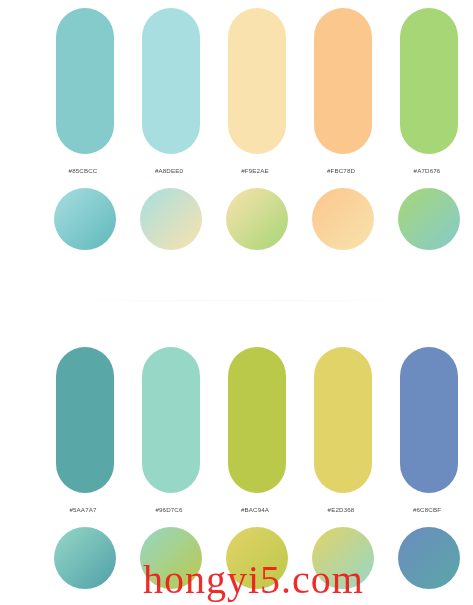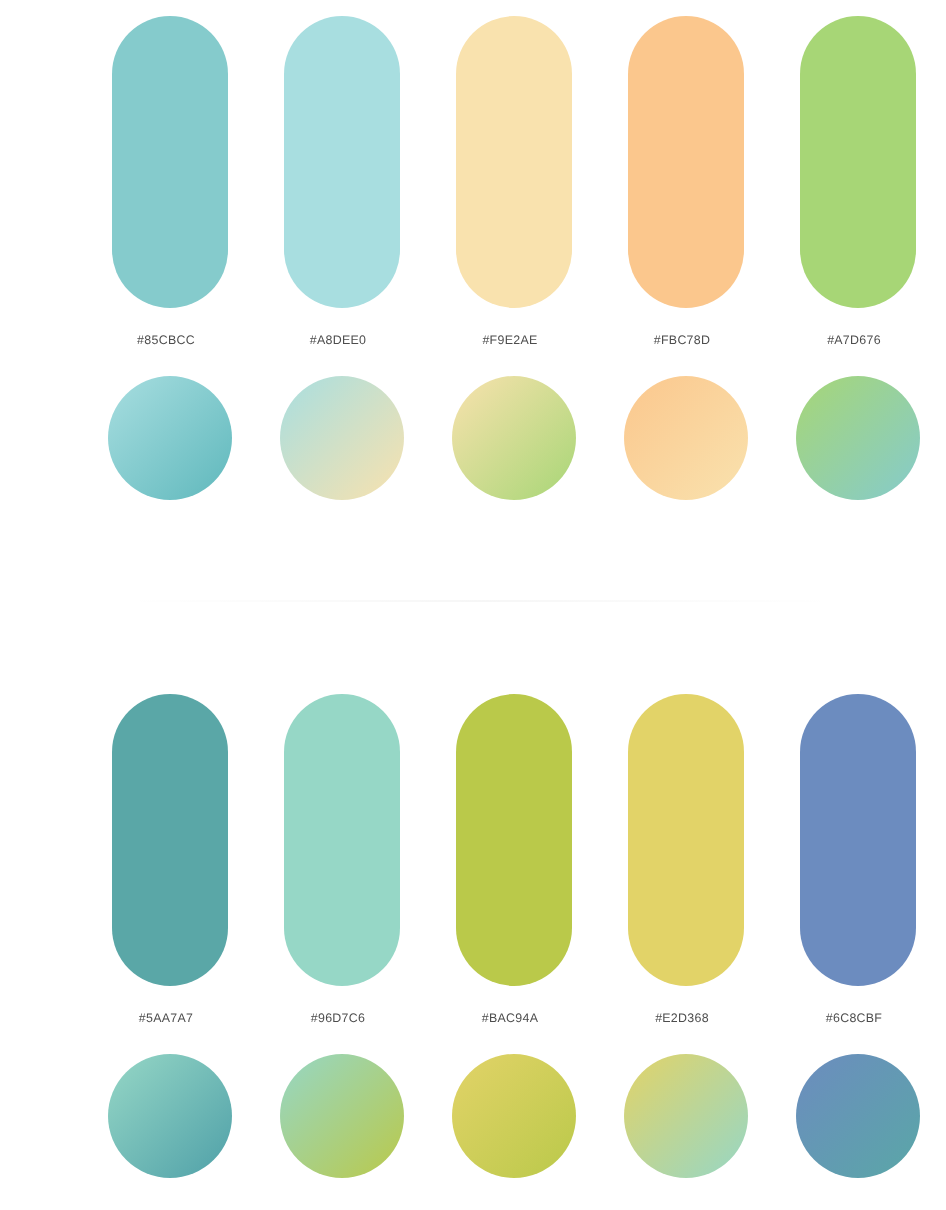--- a/index.html
+++ b/index.html
@@ -224,14 +224,15 @@
       <div class="swatch-col">
         <div class="circle" style="background: linear-gradient(135deg, rgb(226, 211, 104) 0%, rgb(150, 215, 198) 100%);"></div>
       </div>
       <div class="swatch-col">
         <div class="circle" style="background: linear-gradient(135deg, rgb(108, 140, 191) 0%, rgb(90, 167, 167) 100%);"></div>
       </div>
     </div>
 
   </div>
 
+  <div class="watermark" style="color: rgb(238, 28, 28);">hongyi5.com</div>
 
 </div>
 
 </body></html>

